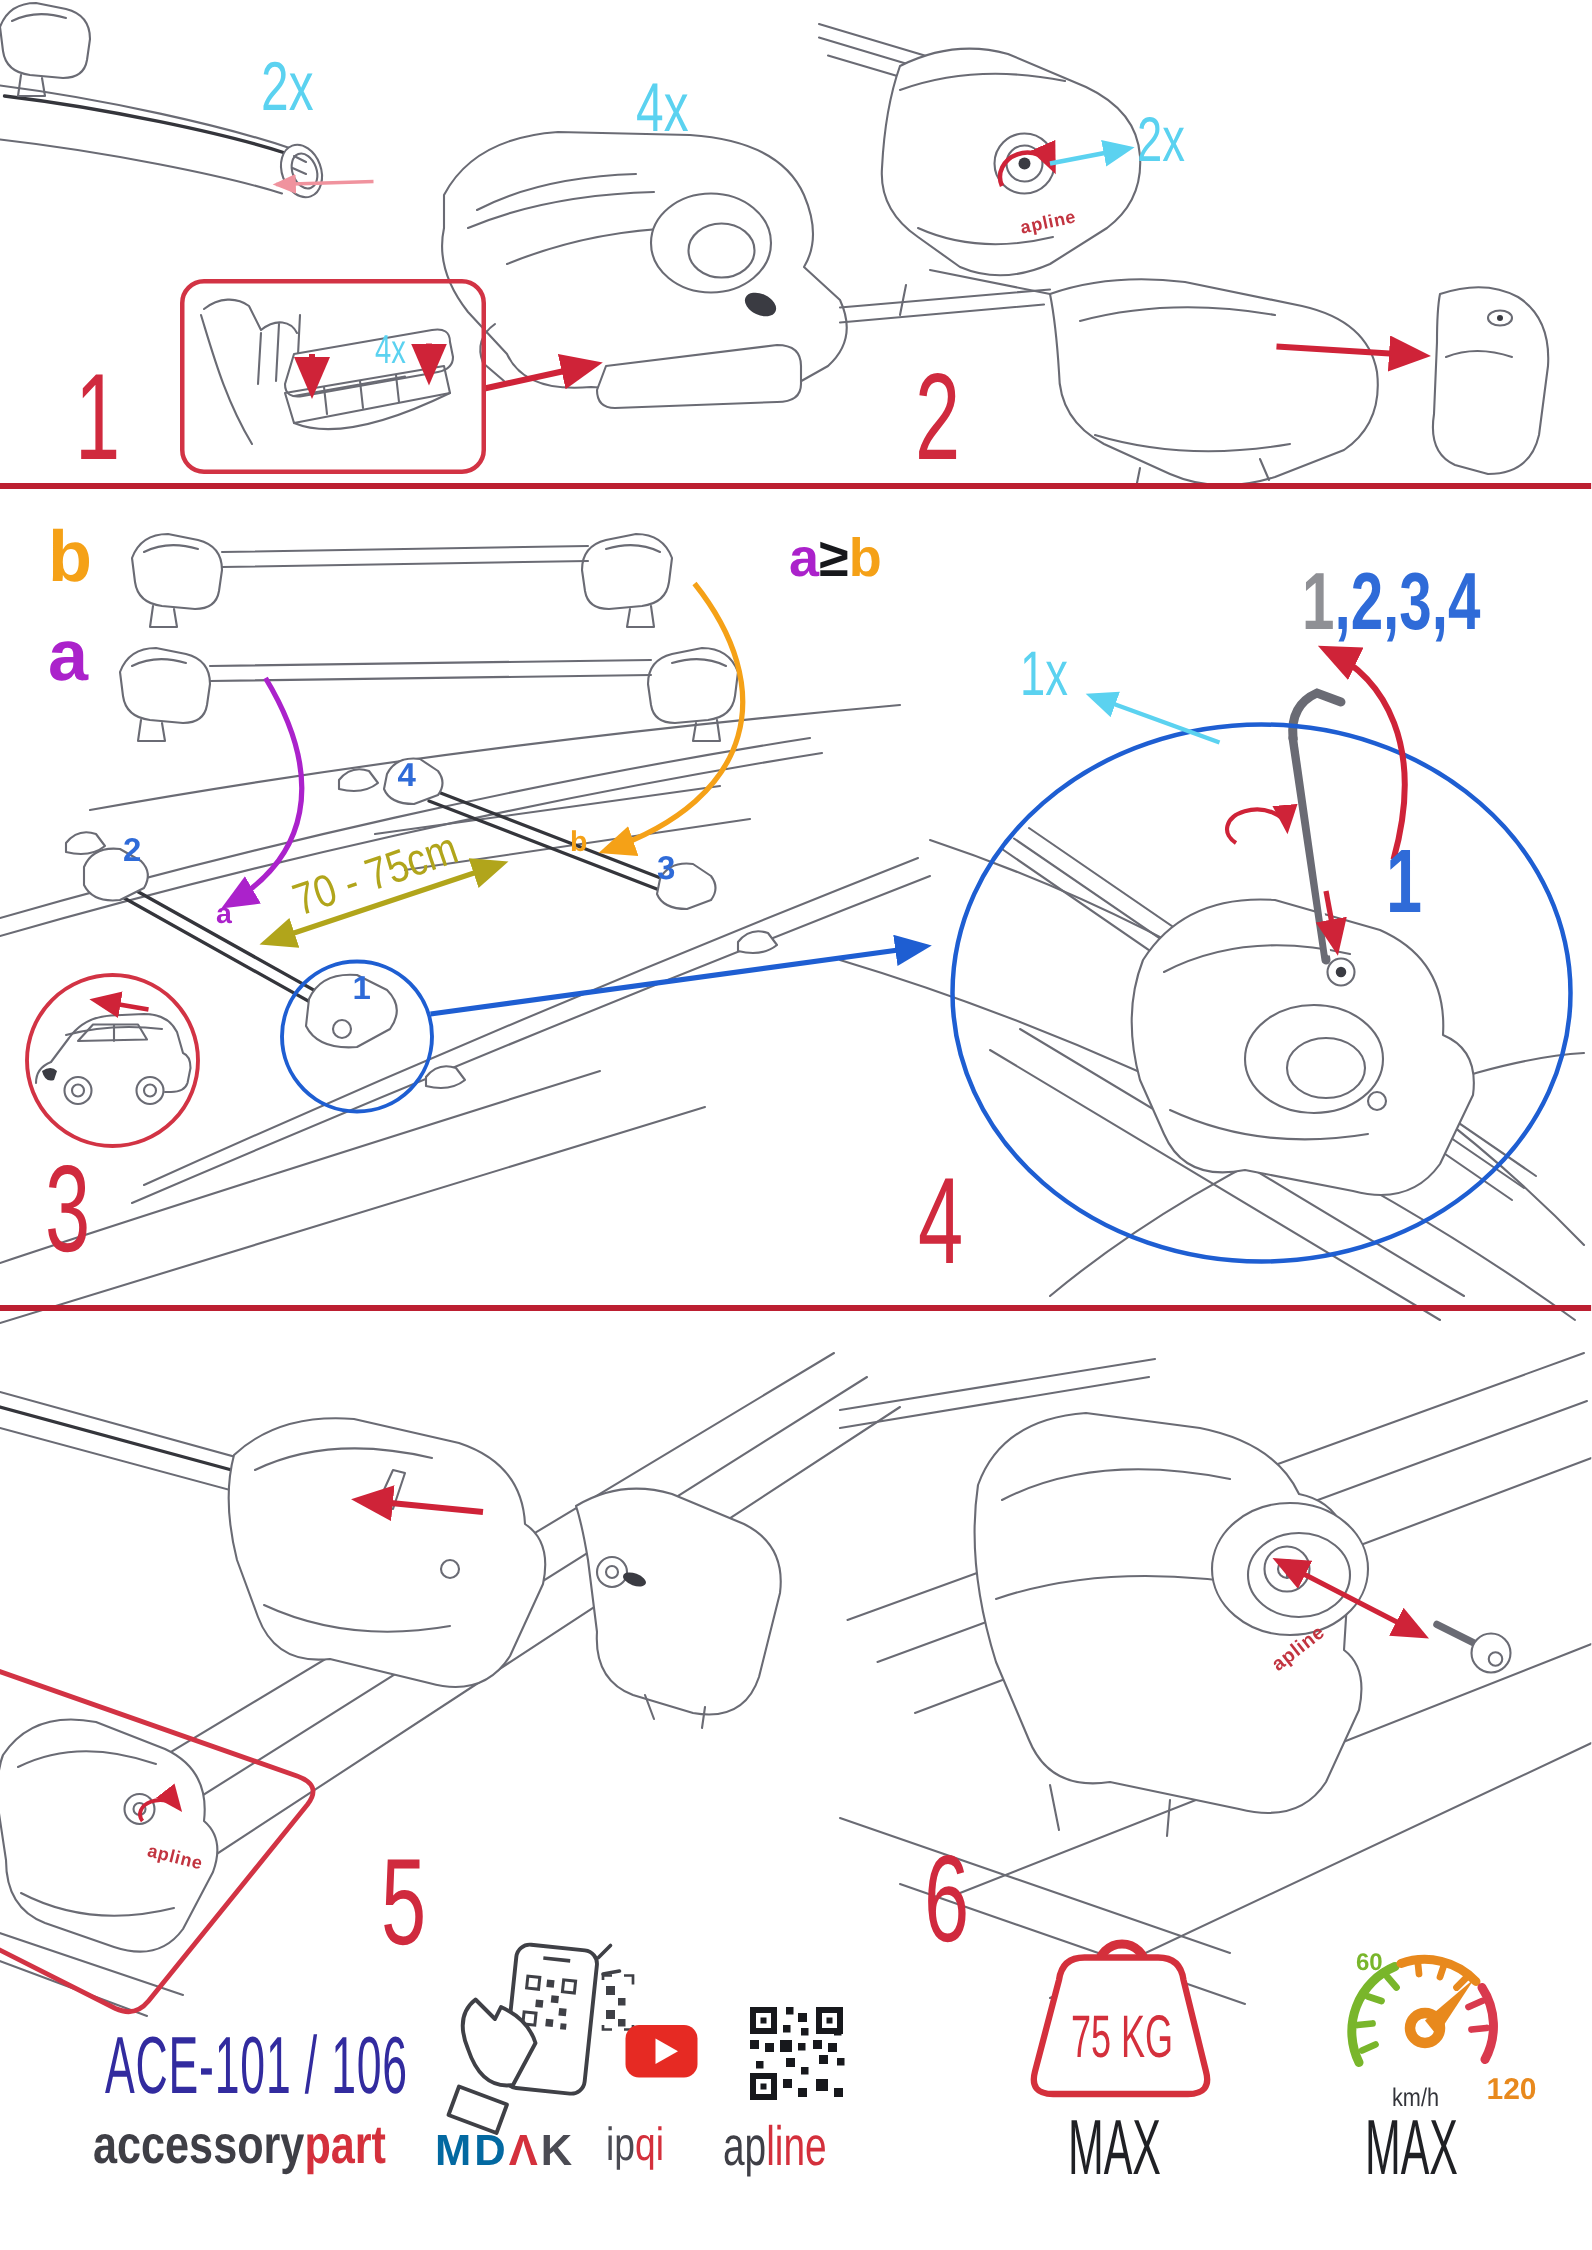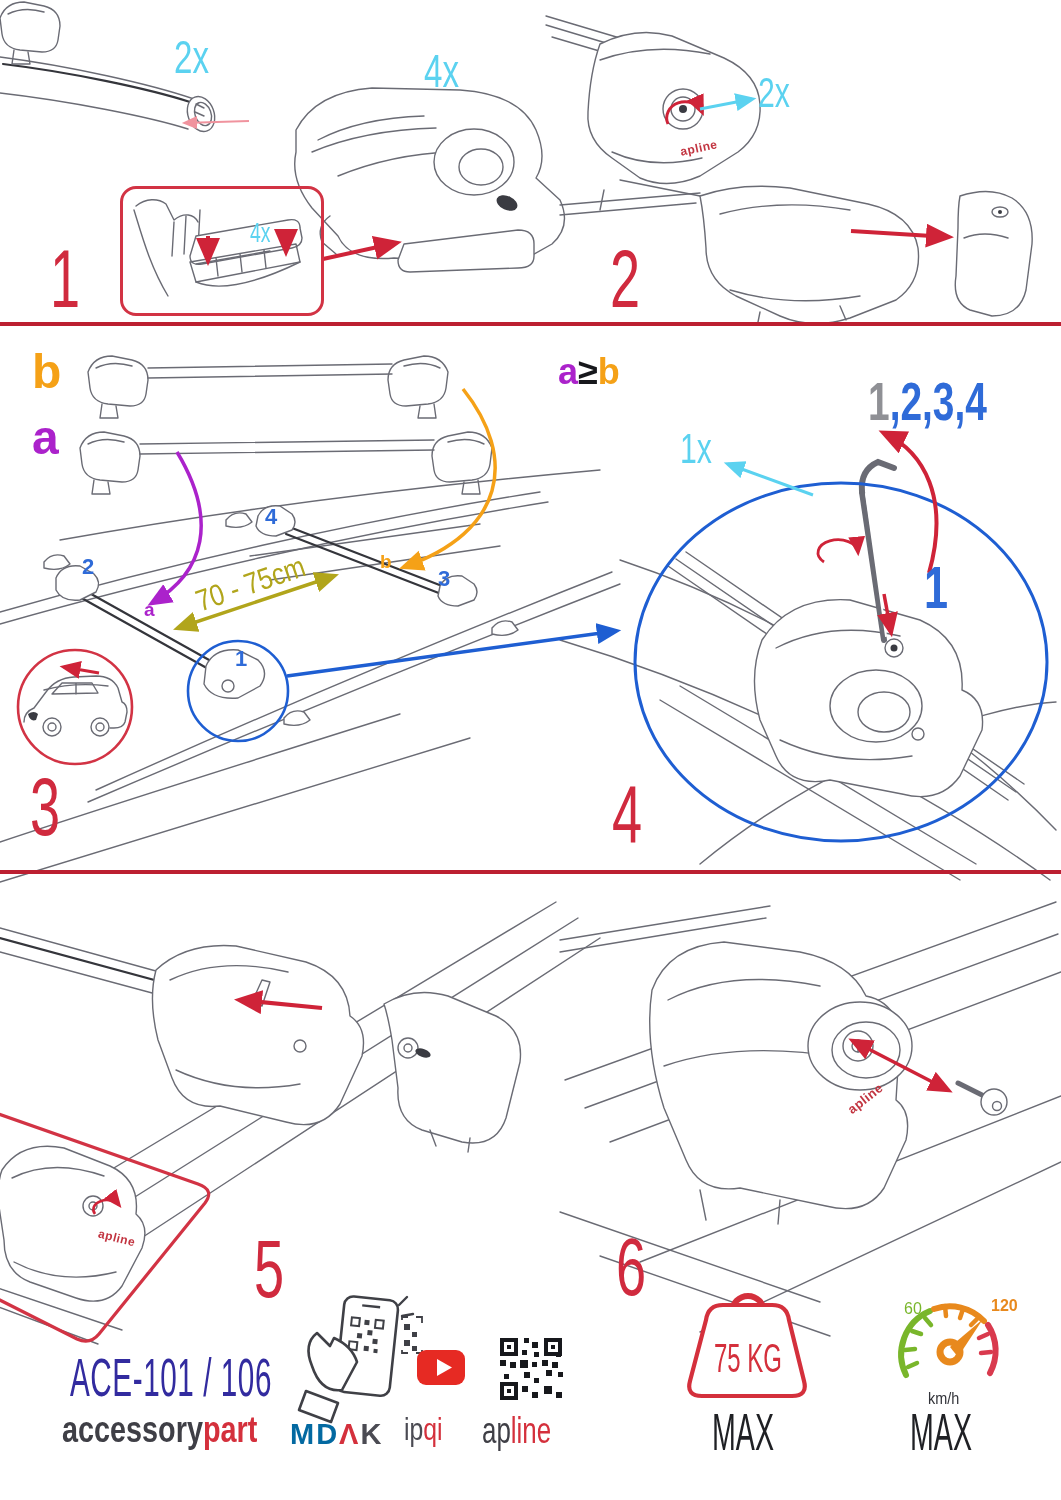--- a/index.html
+++ b/index.html
@@ -369,21 +369,21 @@
   <div class="lbl purple" style="left:32px;top:414px;font-size:48px">a</div>
   <div class="lbl orange" style="left:380px;top:552px;font-size:19px">b</div>
   <div class="lbl purple" style="left:144px;top:600px;font-size:19px">a</div>
   <div class="lbl olive" style="left:192px;top:588px;font-size:30px;transform:rotate(-19deg) scaleX(.85);transform-origin:0 0">70 - 75cm</div>
   <div class="lbl blue" style="left:82px;top:556px;font-size:22px">2</div>
   <div class="lbl blue" style="left:265px;top:506px;font-size:22px">4</div>
   <div class="lbl blue" style="left:438px;top:568px;font-size:22px">3</div>
   <div class="lbl blue" style="left:235px;top:648px;font-size:22px">1</div>
 
   <div class="lbl num" style="left:612px;top:774px">4</div>
-  <div class="lbl" style="left:558px;top:354px;font-size:36px;font-weight:700">
+  <div class="lbl" style="left:526px;top:354px;font-size:36px;font-weight:700">
     <span class="purple">a</span><span style="color:#17181c">≥</span><span class="orange">b</span>
   </div>
   <div class="lbl cond" style="left:868px;top:374px;font-size:54px;font-weight:700">
     <span style="color:#8f9095">1</span><span style="color:#2f6bd8">,2,3,4</span>
   </div>
   <div class="lbl cyan cond" style="left:680px;top:428px;font-size:42px">1x</div>
   <div class="lbl blue cond" style="left:924px;top:558px;font-size:60px">1</div>
 
   <div class="lbl num" style="left:254px;top:1228px">5</div>
   <div class="lbl brandtag" style="left:98px;top:1232px;transform:rotate(14deg)">apline</div>
@@ -399,18 +399,18 @@
     <span style="color:#0369a1">MD</span><span style="color:#d4303c">Λ</span><span style="color:#4b4b53">K</span>
   </div>
   <div class="lbl" style="left:404px;top:1414px;font-size:31px;transform:scaleX(.8);transform-origin:0 0">
     <span style="color:#4b4b53">ip</span><span style="color:#d4303c">qi</span>
   </div>
   <div class="lbl" style="left:482px;top:1412px;font-size:37px;transform:scaleX(.7);transform-origin:0 0;font-weight:400">
     <span style="color:#3f3f46">ap</span><span style="color:#d4303c">line</span>
   </div>
   <div class="lbl" style="left:714px;top:1338px;font-size:40px;color:#d4303c;transform:scaleX(.6);transform-origin:0 0;font-weight:400">75 KG</div>
   <div class="lbl" style="left:712px;top:1406px;font-size:52px;color:#1f2024;transform:scaleX(.55);transform-origin:0 0">MAX</div>
-  <div class="lbl" style="left:904px;top:1301px;font-size:16px;font-weight:400;color:#79b62b">60</div>
-  <div class="lbl" style="left:991px;top:1298px;font-size:16px;font-weight:700;color:#e8891d">120</div>
+  <div class="lbl" style="left:904px;top:1301px;font-size:16px;font-weight:700;color:#79b62b">60</div>
+  <div class="lbl" style="left:991px;top:1383px;font-size:20px;font-weight:700;color:#e8891d">120</div>
   <div class="lbl" style="left:928px;top:1390px;font-size:17px;color:#33343a;transform:scaleX(.85);transform-origin:0 0">km/h</div>
   <div class="lbl" style="left:910px;top:1406px;font-size:52px;color:#1f2024;transform:scaleX(.55);transform-origin:0 0">MAX</div>
 
 </div>
 
 </body></html>

